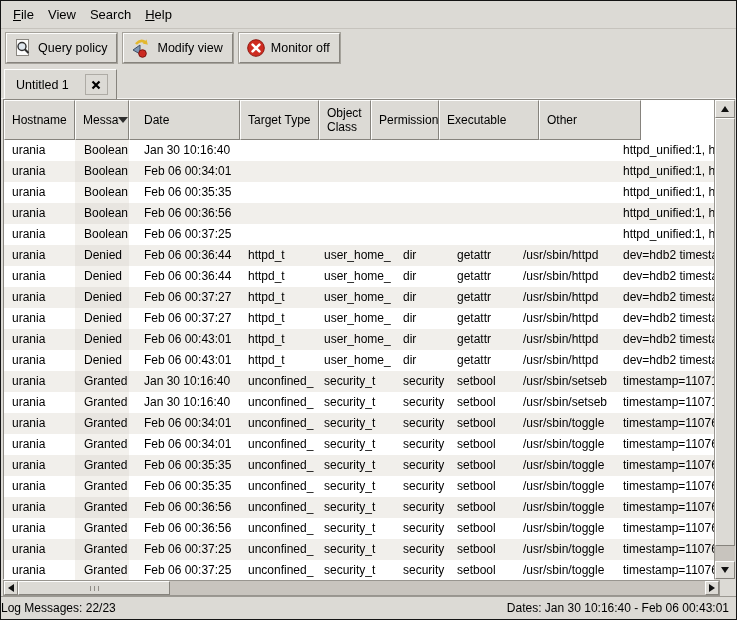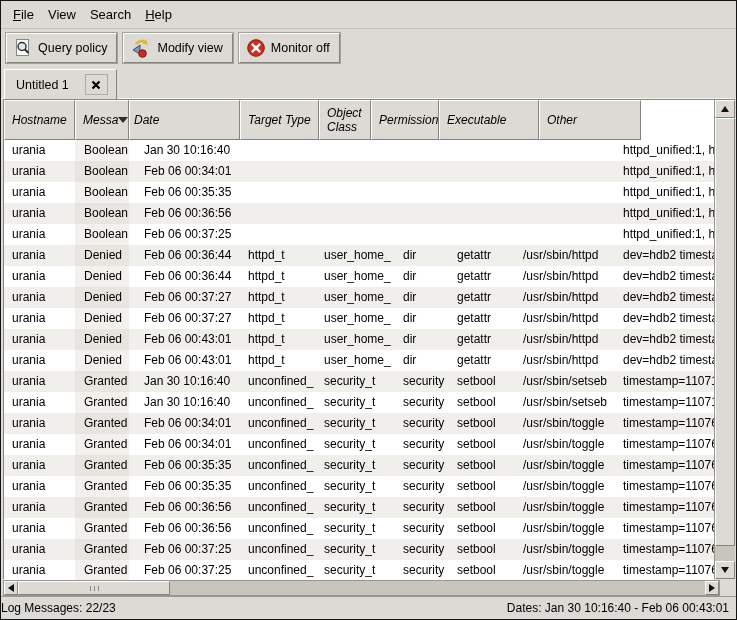--- a/index.html
+++ b/index.html
@@ -25,26 +25,26 @@
     padding:3px 0 0 3px;border-bottom:1px solid #f4f3f1;}
   .tab{display:inline-flex;align-items:center;height:30px;padding:0 8px 0 11px;background:#dcdad5;
     border:1px solid #86837d;border-bottom:none;border-top-color:#fdfdfc;border-left-color:#fdfdfc;
     box-sizing:border-box;}
   .tab-label{font-size:12.5px;margin-right:16px;}
   .tab-close{width:21px;height:19px;display:flex;align-items:center;justify-content:center;
     border:1px solid #aeaba5;background:#dcdad5;cursor:default;}
   
   .tableview{position:absolute;left:2px;top:98px;width:732px;height:480px;box-sizing:border-box;
     border-left:1px solid #8a8781;border-top:1px solid #8a8781;background:#fff;}
-  .thead{display:flex;width:710px;height:40px;font-style:italic;}
+  .thead{display:flex;width:710px;height:40px;}
   .hcell{box-sizing:border-box;height:40px;display:flex;align-items:center;background:#dcdad5;
     border-top:1px solid #fdfdfc;border-left:1px solid #fdfdfc;
     border-right:1px solid #86837d;border-bottom:1px solid #86837d;
     padding-left:7px;padding-right:4px;overflow:hidden;cursor:default;}
-  .hcell.h-date{padding-left:4px;}
+  .hcell.h-date{padding-left:14px;}
   .hlabel{line-height:1.2;}
   .sort-arrow{margin-left:auto;margin-right:4px;width:0;height:0;flex:none;
     border-left:5px solid transparent;border-right:5px solid transparent;border-top:6px solid #2d2d2d;}
   .tbody{width:710px;height:442px;overflow:hidden;background:#fff;}
   .trow{display:flex;height:21px;background:#ffffff;}
   .trow:nth-child(even){background:#f1efeb;}
   .cell{box-sizing:border-box;height:21px;line-height:21px;white-space:nowrap;overflow:hidden;
     padding-left:8px;flex:none;}
   .cell.sorted{background:#f3f1ed;}
   .trow:nth-child(even) .cell.sorted{background:#e8e5e0;}

